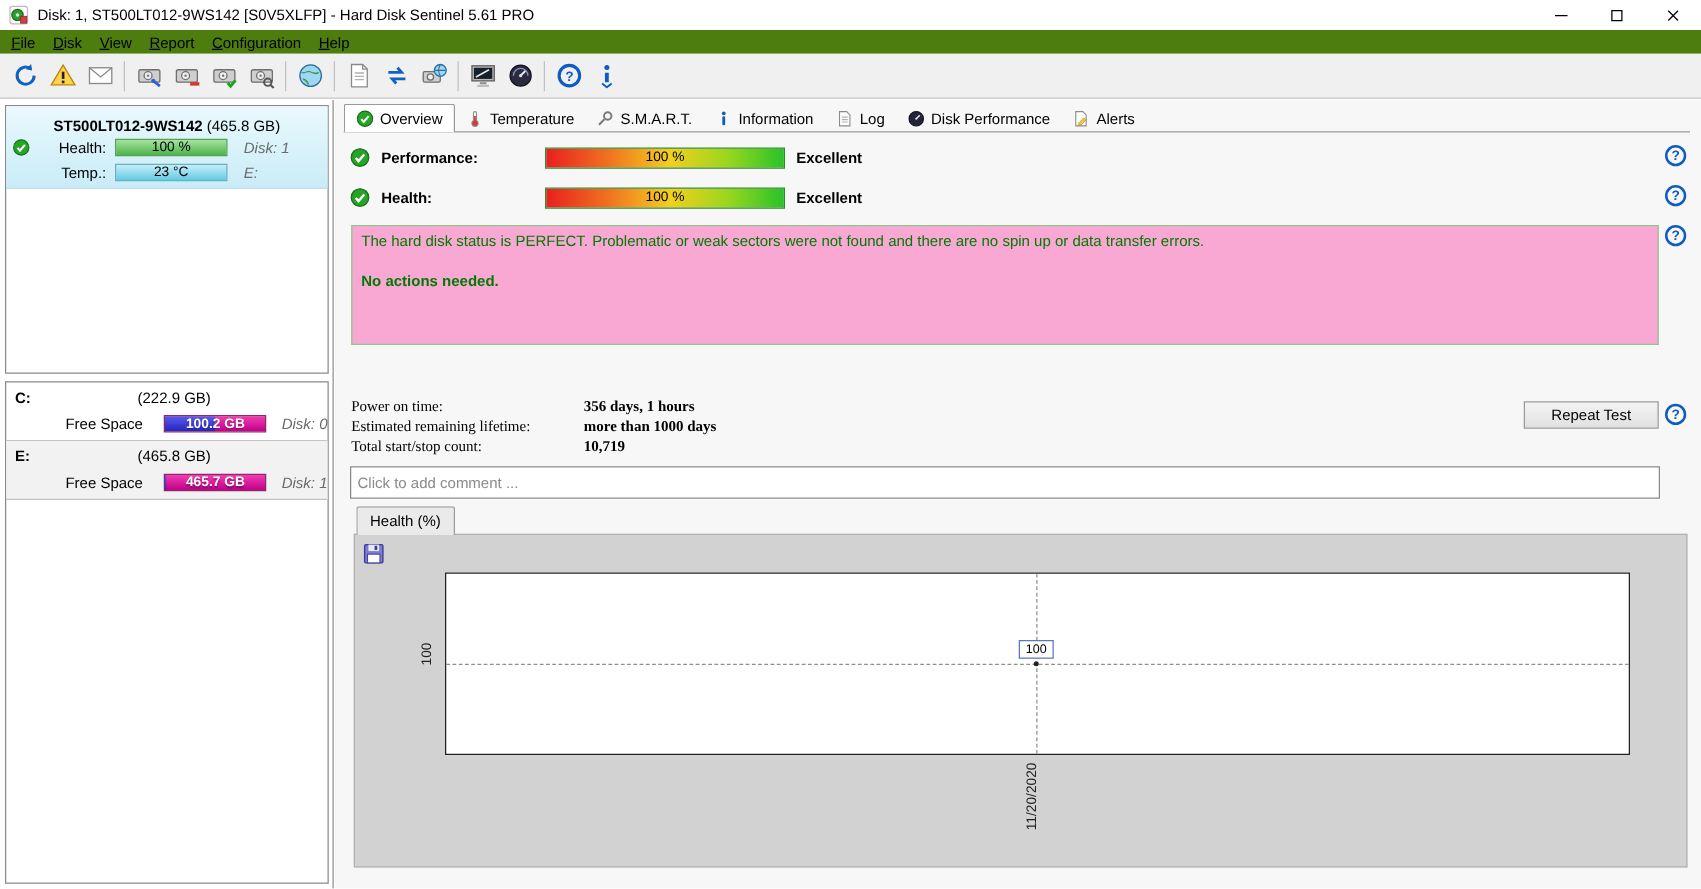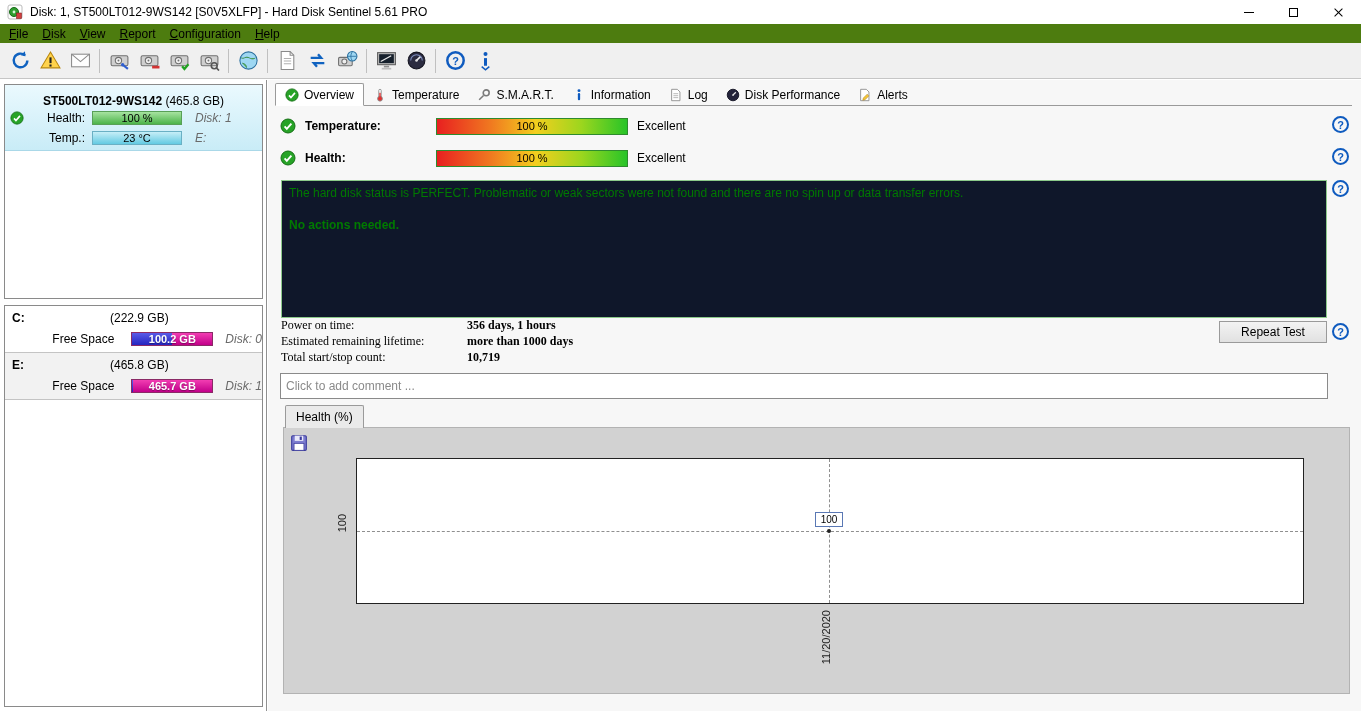--- a/index.html
+++ b/index.html
@@ -67,25 +67,25 @@
   .tab svg { width:14px; height:14px; }
   .tab.selected { background:#fff; border:1px solid #9a9a9a; border-bottom-color:#fff; height:23px; margin-bottom:-1px; border-radius:2px 2px 0 0; }
 
   .metric-row { position:absolute; left:12px; width:620px; display:flex; align-items:center; height:18px; }
   .metric-row .sicon { width:17px; display:flex; }
   .metric-row .sicon svg { width:16px; height:16px; }
   .metric-label { font-weight:bold; margin-left:8px; }
   .meter { position:absolute; left:156px; width:192px; height:17px; border:1px solid #2e8b2e;
            background:linear-gradient(90deg,#e82020 0%,#f07820 28%,#f3cf1e 52%,#9cd61e 76%,#28c428 100%);
            display:flex; align-items:center; justify-content:center; font-size:11px; }
-  .rating { position:absolute; left:357px; font-weight:normal; }
+  .rating { position:absolute; left:357px; font-weight:bold; }
   .help-badge { position:absolute; right:12px; width:17px; height:17px; border:2px solid #0f5bbf; border-radius:50%;
                 color:#0f5bbf; font-weight:bold; font-size:11px; display:flex; align-items:center; justify-content:center; cursor:pointer; background:#fff0; }
 
-  .status-box { position:absolute; left:13px; top:100px; width:1046px; height:138px; background:#0f172a; border:1px solid #8cc98a; padding:5px 7px; color:#007a00; }
+  .status-box { position:absolute; left:13px; top:100px; width:1046px; height:96px; background:#f9a8d4; border:1px solid #8cc98a; padding:5px 7px; color:#007a00; }
   .status-action { font-weight:bold; margin-top:18px; }
 
   .stats { position:absolute; left:13px; top:237px;font-family:Liberation Serif, serif; }
   .stat-row { display:flex; height:16px; align-items:center; }
   .stat-label { width:186px; }
   .stat-value { font-weight:bold; }
 
   .repeat-btn { position:absolute; left:951px; top:241px; width:108px; height:22px; background:linear-gradient(180deg,#f3f3f3,#e1e1e1);
                 border:1px solid #9a9a9a; display:flex; align-items:center; justify-content:center; cursor:pointer; }
 
@@ -382,21 +382,21 @@
       </div>
     </div>
 
     <div class="metric-row" style="top:37px">
       <span class="sicon">
           <svg viewBox="0 0 16 16">
             <circle cx="8" cy="8" r="7" fill="#27a327" stroke="#157015"></circle>
             <path d="M4.6 8.4l2.2 2.5 4.6-5.3" fill="none" stroke="#fff" stroke-width="1.9"></path>
           </svg>
         </span>
-      <span class="metric-label">Temperature:</span>
+      <span class="metric-label">Performance:</span>
       <span class="meter">
           <span>100 %</span>
         </span>
       <span class="rating">Excellent</span>
     </div>
     <span class="help-badge" style="top:36px">?</span>
 
     <div class="metric-row" style="top:69px">
       <span class="sicon">
           <svg viewBox="0 0 16 16">

